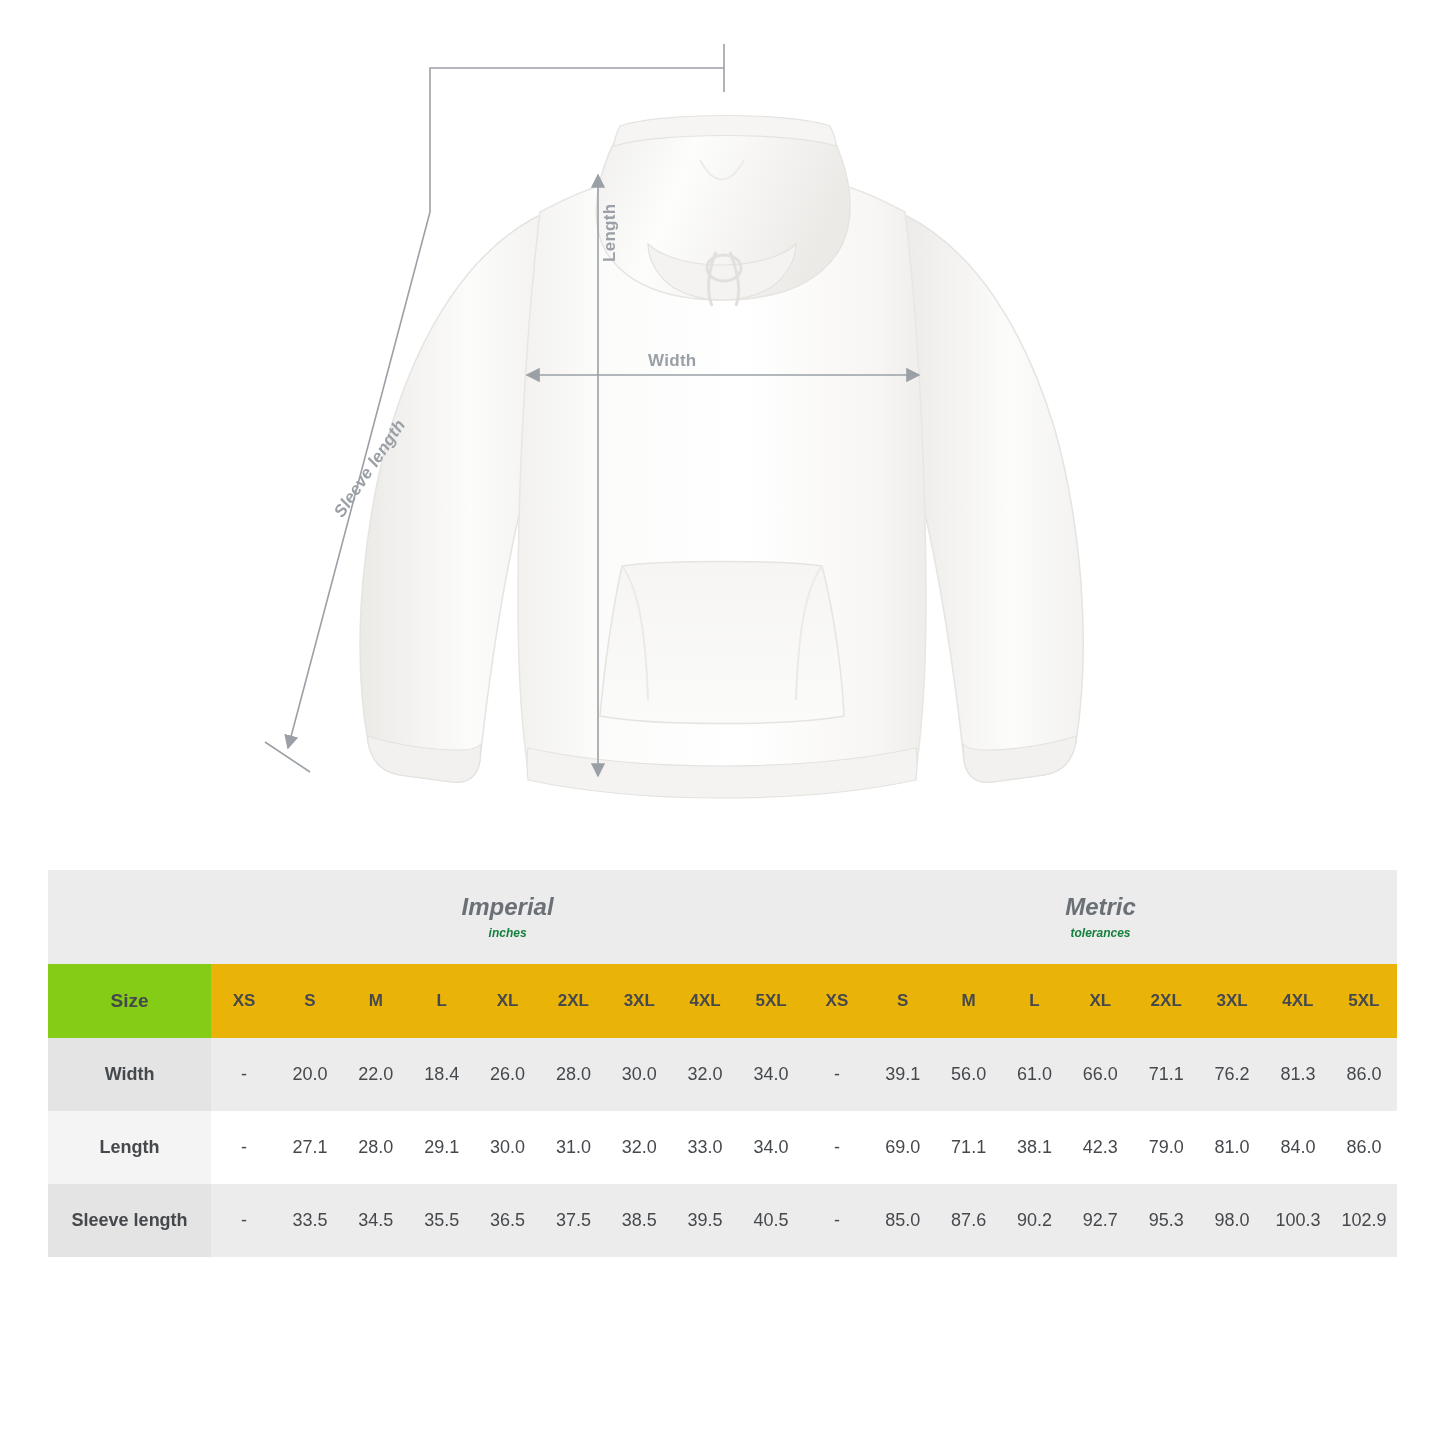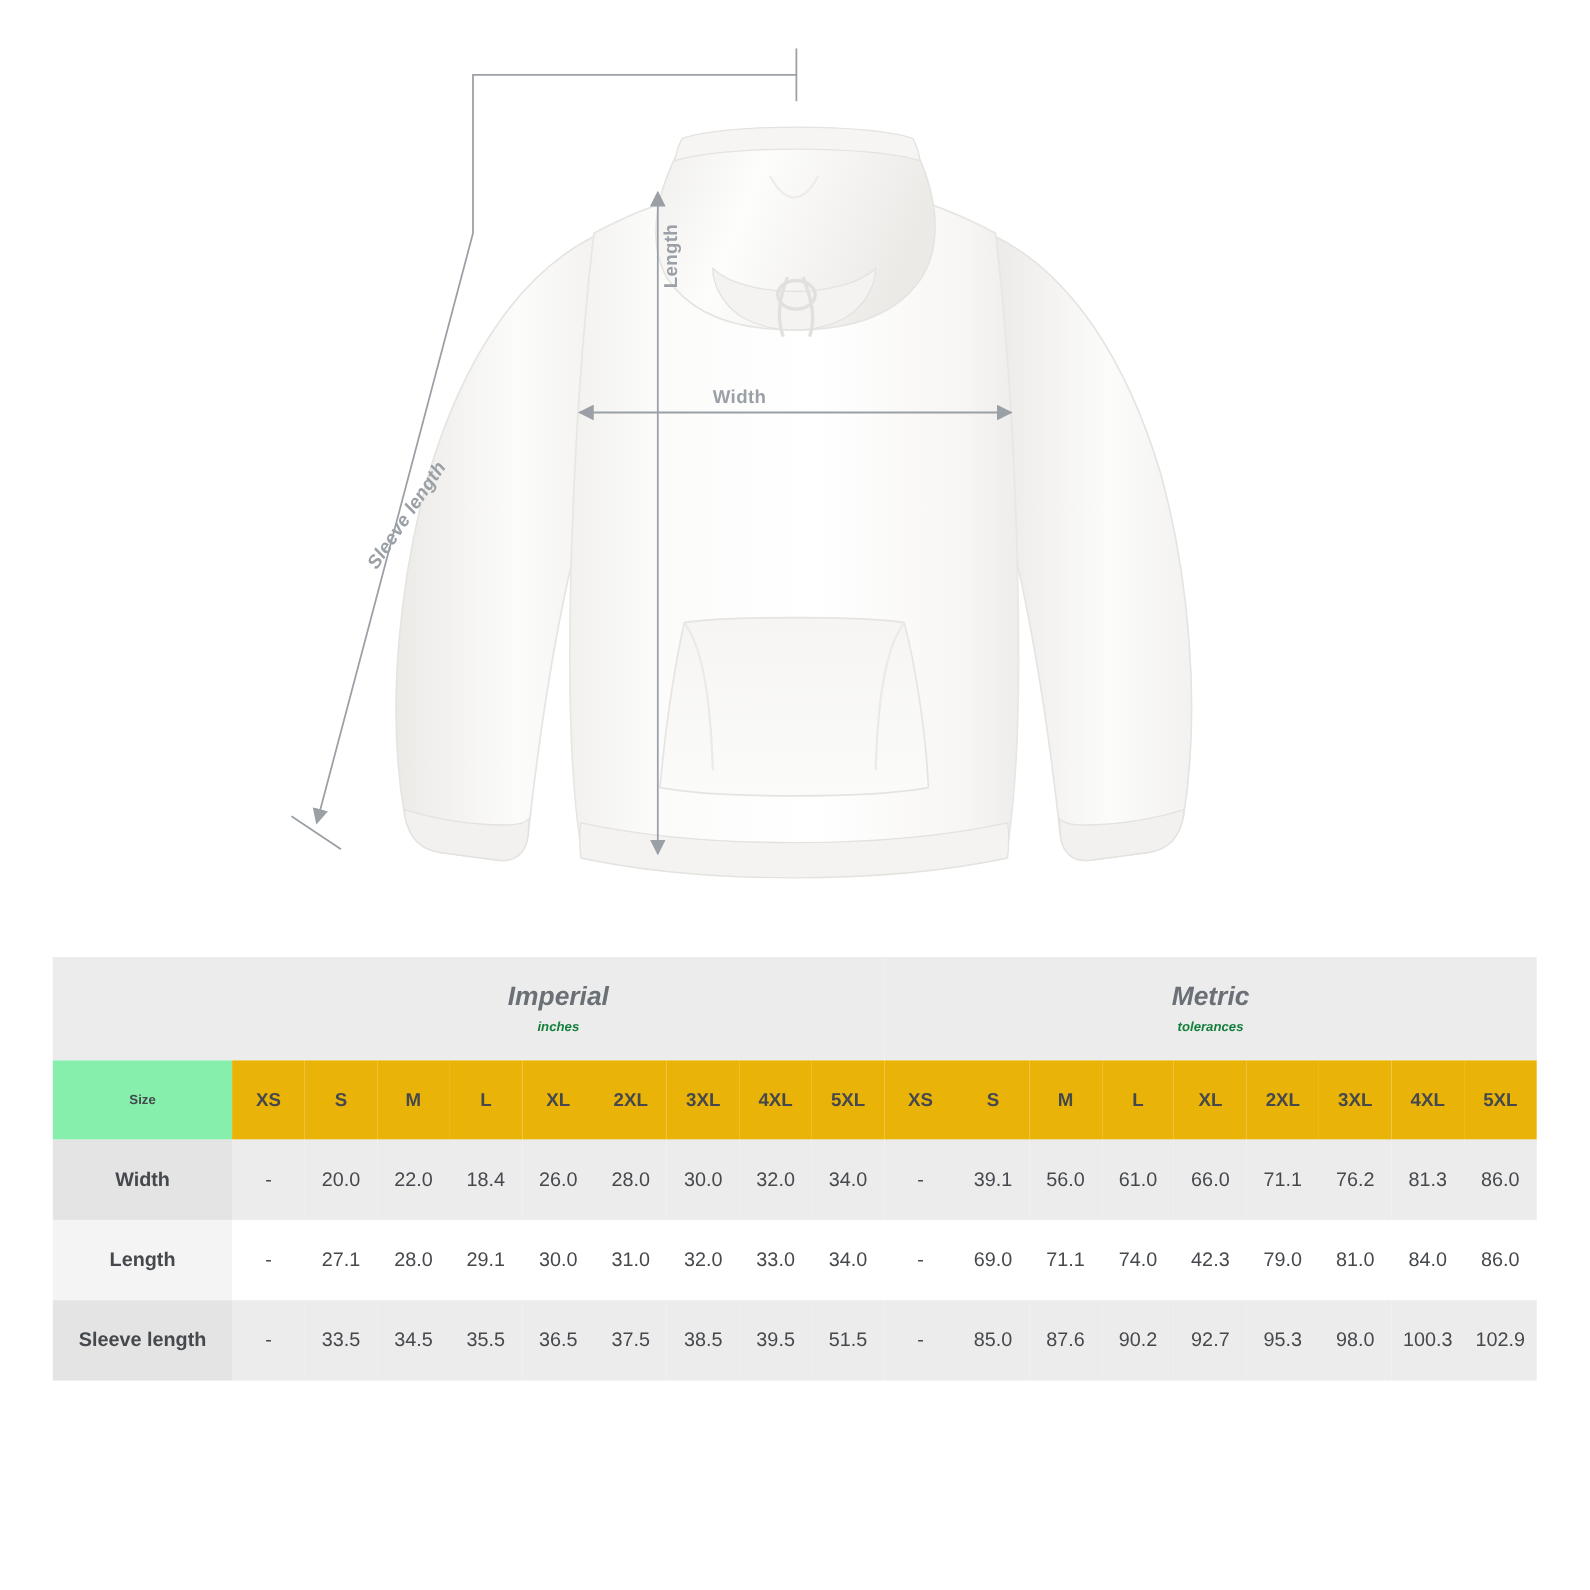--- a/index.html
+++ b/index.html
@@ -118,22 +118,22 @@
   }
 
   .head-row td {
     background: #eab308;
     font-size: 17px;
     font-weight: bold;
     color: #45494d;
     padding: 26px 0;
   }
   .head-row td.rowlabel {
-    background: #86efac;
-    font-size: 12px;
+    background: #84cc16;
+    font-size: 19px;
   }
 
   tr.band td {
     padding: 26px 0;
     font-size: 18px;
     color: #45494d;
   }
   tr.band-grey td { background: #ececec; }
   tr.band-white td { background: #ffffff; }
   tr.band td.rowlabel {
@@ -337,38 +337,38 @@
           <td>28.0</td>
           <td>29.1</td>
           <td>30.0</td>
           <td>31.0</td>
           <td>32.0</td>
           <td>33.0</td>
           <td>34.0</td>
           <td>-</td>
           <td>69.0</td>
           <td>71.1</td>
-          <td>74.0</td>
+          <td>38.1</td>
           <td>42.3</td>
           <td>79.0</td>
           <td>81.0</td>
           <td>84.0</td>
           <td>86.0</td>
         </tr>
         <tr class="band band-grey">
           <td class="rowlabel">Sleeve length</td>
           <td>-</td>
           <td>33.5</td>
           <td>34.5</td>
           <td>35.5</td>
           <td>36.5</td>
           <td>37.5</td>
           <td>38.5</td>
           <td>39.5</td>
-          <td>51.5</td>
+          <td>40.5</td>
           <td>-</td>
           <td>85.0</td>
           <td>87.6</td>
           <td>90.2</td>
           <td>92.7</td>
           <td>95.3</td>
           <td>98.0</td>
           <td>100.3</td>
           <td>102.9</td>
         </tr>

